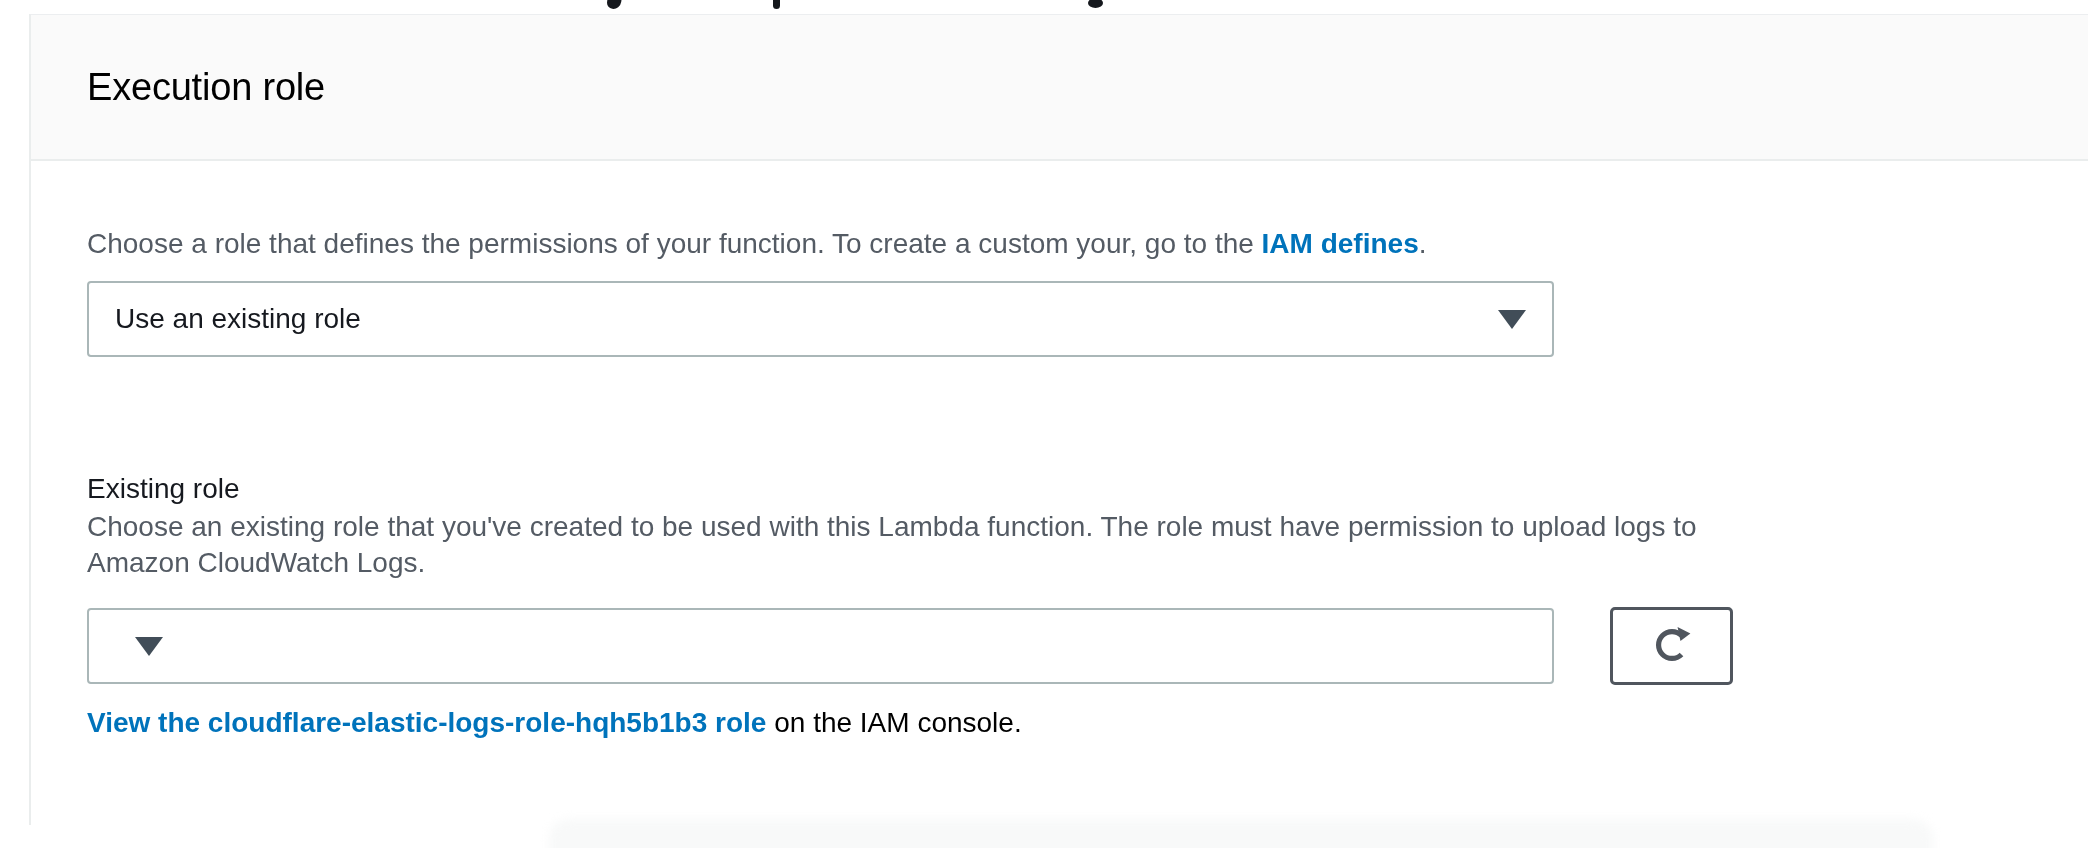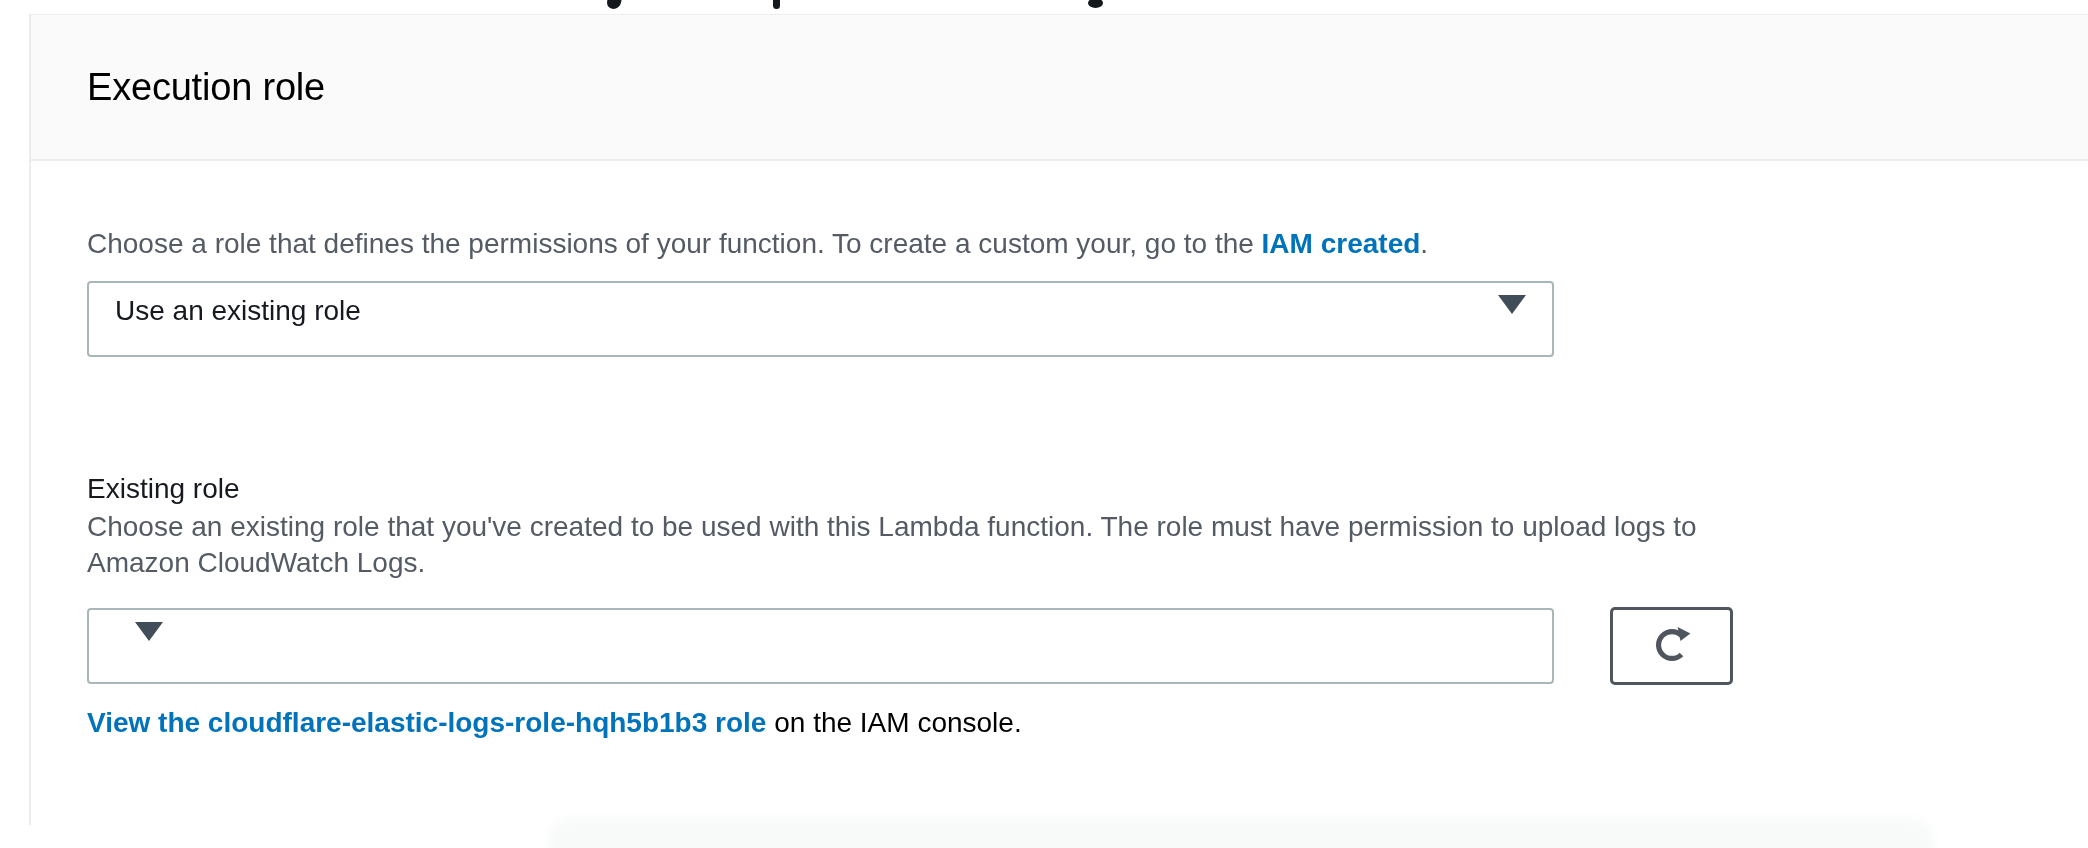--- a/index.html
+++ b/index.html
@@ -55,20 +55,21 @@
     cursor: pointer;
   }
 
   .select-box {
     width: 1467px;
     height: 76px;
     background: #ffffff;
     border: 2px solid #aab7b8;
     border-radius: 4px;
     display: flex;
+    align-items: center;
     justify-content: space-between;
     padding: 12px 26px;
     font-size: 28px;
     color: #16191f;
     cursor: pointer;
   }
   .caret-down {
     width: 0; height: 0;
     border-left: 14px solid transparent;
     border-right: 14px solid transparent;
@@ -129,21 +130,21 @@
 <div class="clip-mark m2"></div>
 <div class="clip-mark m3"></div>
 
 <section class="panel">
   <header class="panel-header">
     <h2 class="panel-title">Execution role</h2>
   </header>
 
   <div class="panel-content">
 
-    <p class="desc"><span>Choose a role that defines the permissions of your function. To create a custom your, go to the </span><a class="inline-link">IAM created</a><span>.</span></p>
+    <p class="desc"><span>Choose a role that defines the permissions of your function. To create a custom your, go to the </span><a class="inline-link">IAM defines</a><span>.</span></p>
 
     <div class="select-box">
       <span>Use an existing role</span>
       <span class="caret-down"></span>
     </div>
 
     <div>
       <div class="field-label">Existing role</div>
       <div class="field-help">Choose an existing role that you've created to be used with this Lambda function. The role must have permission to upload logs to
 Amazon CloudWatch Logs.</div>

